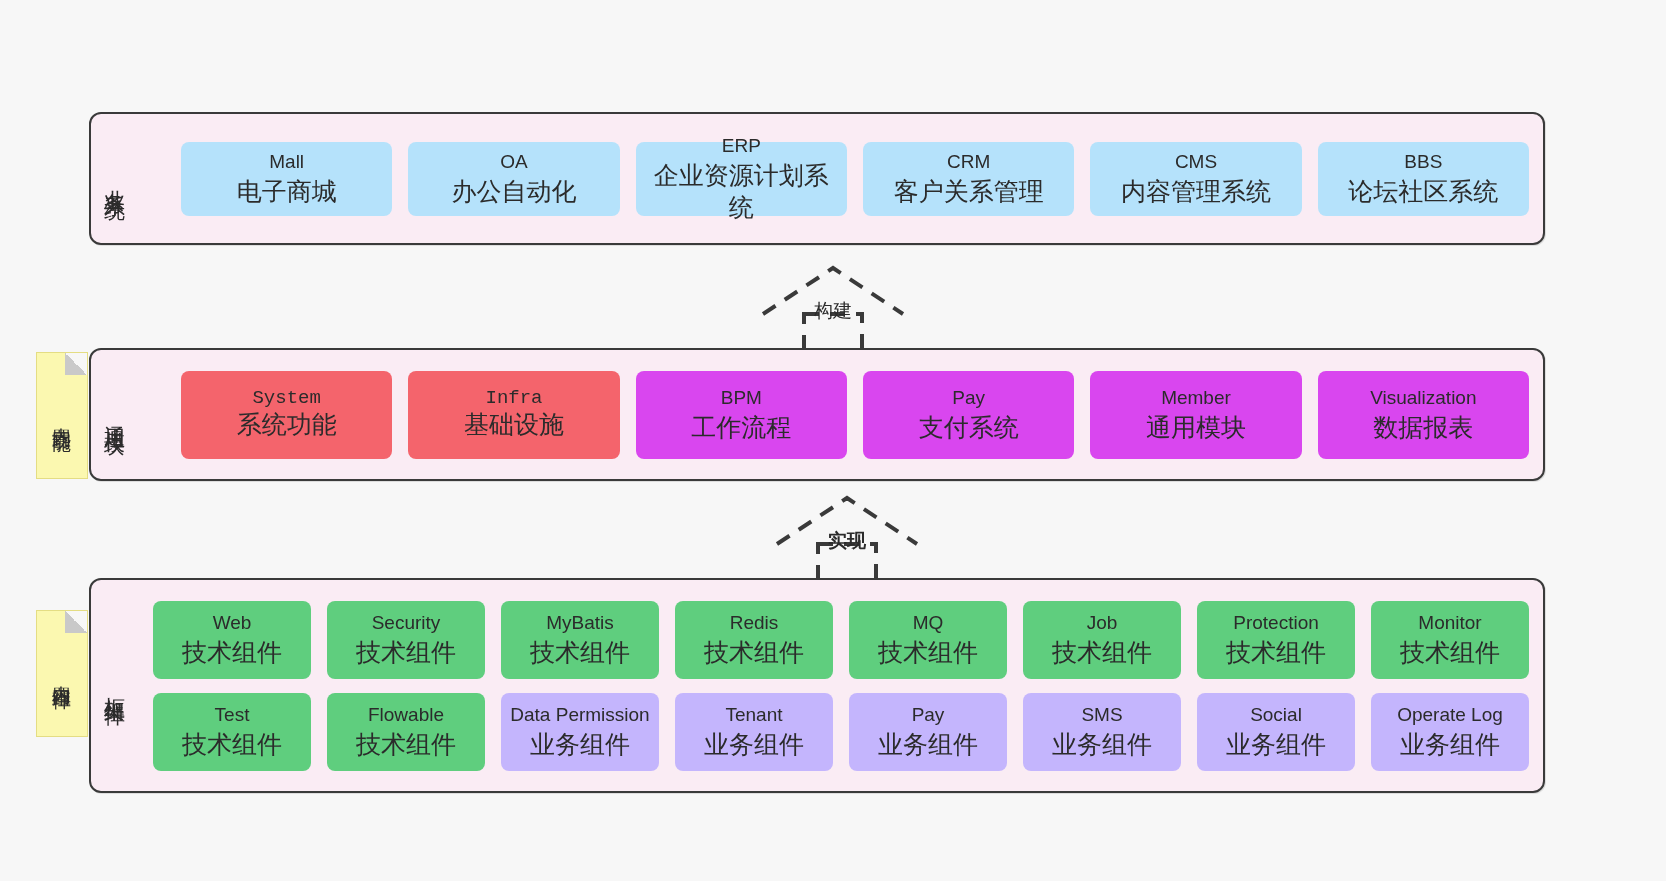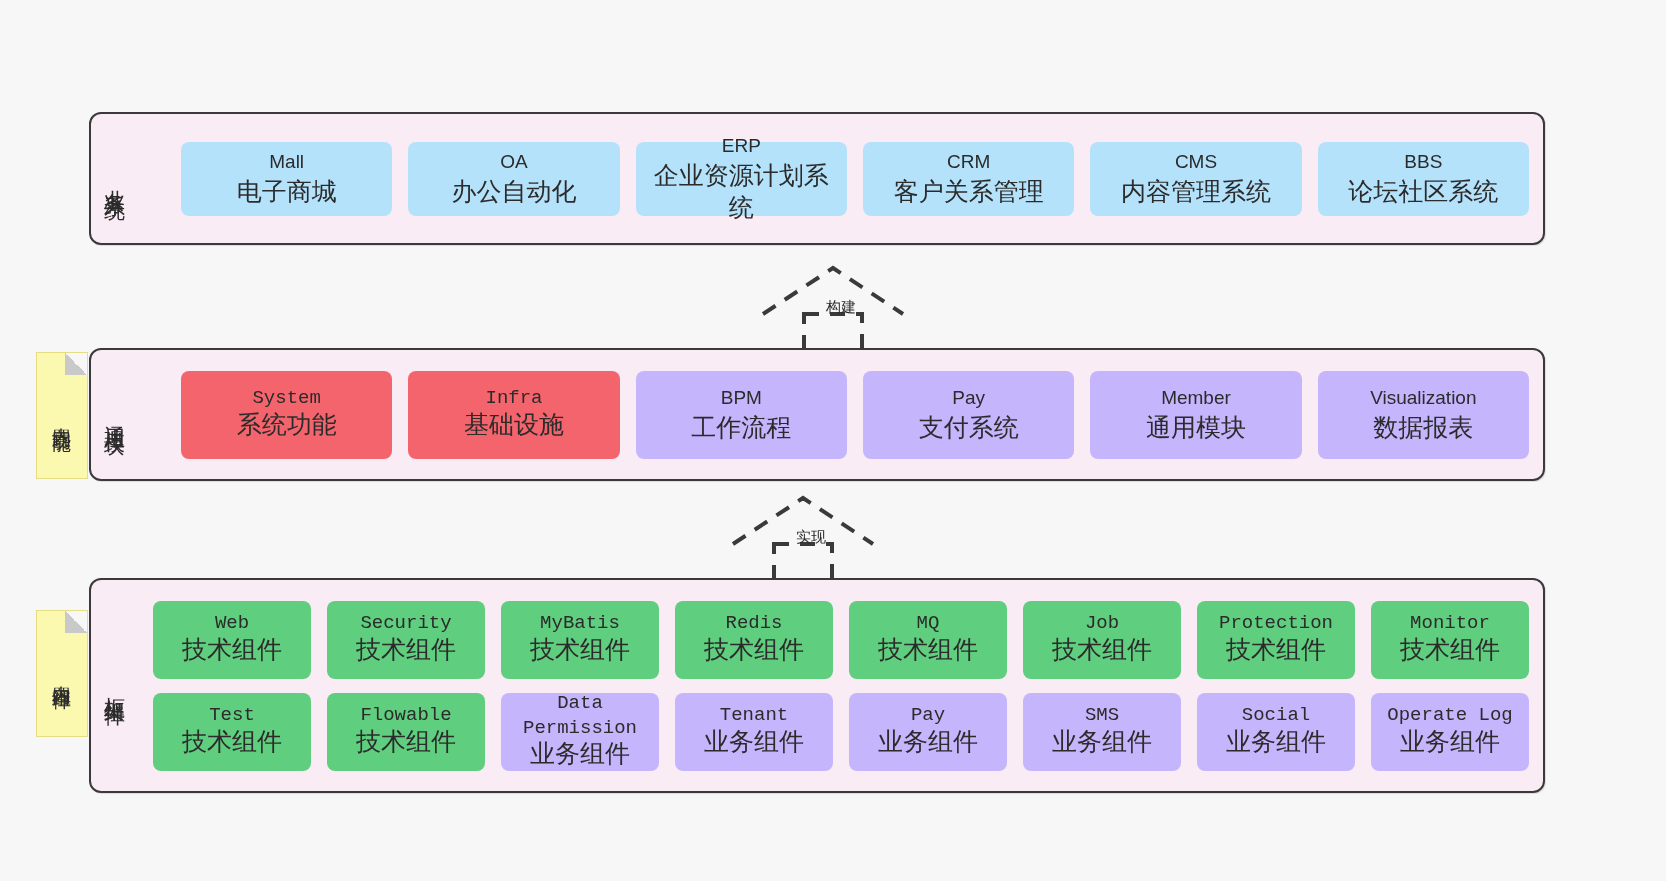--- a/index.html
+++ b/index.html
@@ -60,26 +60,26 @@
     color: #2b2b2b;
     line-height: 1.28;
     padding: 4px 6px;
   }
   .cell .t1 { font-size: 19px; }
   .cell .t2 { font-size: 25px; }
 
   
   .layer1 .cell { height: 74px; }
   .layer2 .cell { height: 88px; }
-  .layer3 .cell { height: 78px; font-family: Liberation Mono, monospace; }
+  .layer3 .cell { height: 78px; }
 
   
   .c-blue        { background: #b5e2fb; }
   .c-red         { background: #f4646c; font-family: Liberation Mono, monospace; }
-  .c-pink        { background: #c4b5fd; }
+  .c-pink        { background: #d946ef; }
   .c-green       { background: #5fce7e; }
   .c-green-light { background: #c4b5fd; }
 
   
   .note {
     position: absolute;
     background: #fbf8b0;
     border: 1px solid #e4dd83;
     display: flex;
     align-items: center;
@@ -98,26 +98,25 @@
     top: 0; right: 0;
     width: 22px; height: 22px;
     background: linear-gradient(225deg, #f7f7f7 0 50%, #c9c9c9 50% 100%);
   }
 
   
   .arrow { position: absolute; }
   .arrow svg { display: block; }
   .arrow-label {
     position: absolute;
-    font-size: 15px;
+    font-size: 19px;
     color: #2b2b2b;
     background: transparent;
     white-space: nowrap;
     user-select: none;
-    margin-left: 12px;
   }
 </style>
 </head>
 <body>
 
 <div id="stage">
 
   <div class="layer layer1" style="left:89px; top:112px; width:1456px; height:133px;">
     <div class="layer-label">业务系统</div>
     <div class="cells">
@@ -187,21 +186,21 @@
           <span class="t2">通用模块</span>
         </div>
         <div class="cell c-pink">
           <span class="t1">Visualization</span>
           <span class="t2">数据报表</span>
         </div>
       </div>
     </div>
   </div>
 
-  <div class="arrow" style="left:728px; top:492px; width:150px; height:92px;">
+  <div class="arrow" style="left:772px; top:492px; width:150px; height:92px;font-weight:bold;">
     <svg width="150" height="92" viewBox="0 0 150 92">
       <path d="M 5 52 L 75 6 L 145 52" fill="none" stroke="#3a3a3a" stroke-width="4" stroke-dasharray="15 11" stroke-linecap="butt"></path>
       <path d="M 46 52 L 104 52 L 104 90 L 46 90 Z" fill="none" stroke="#3a3a3a" stroke-width="4" stroke-dasharray="15 11" stroke-linecap="butt"></path>
     </svg>
     <span class="arrow-label" style="left:56px; top:36px;">实现</span>
   </div>
 
   <div class="note" style="left:36px; top:610px; width:52px; height:127px;">
     <span>内置组件</span>
   </div>

